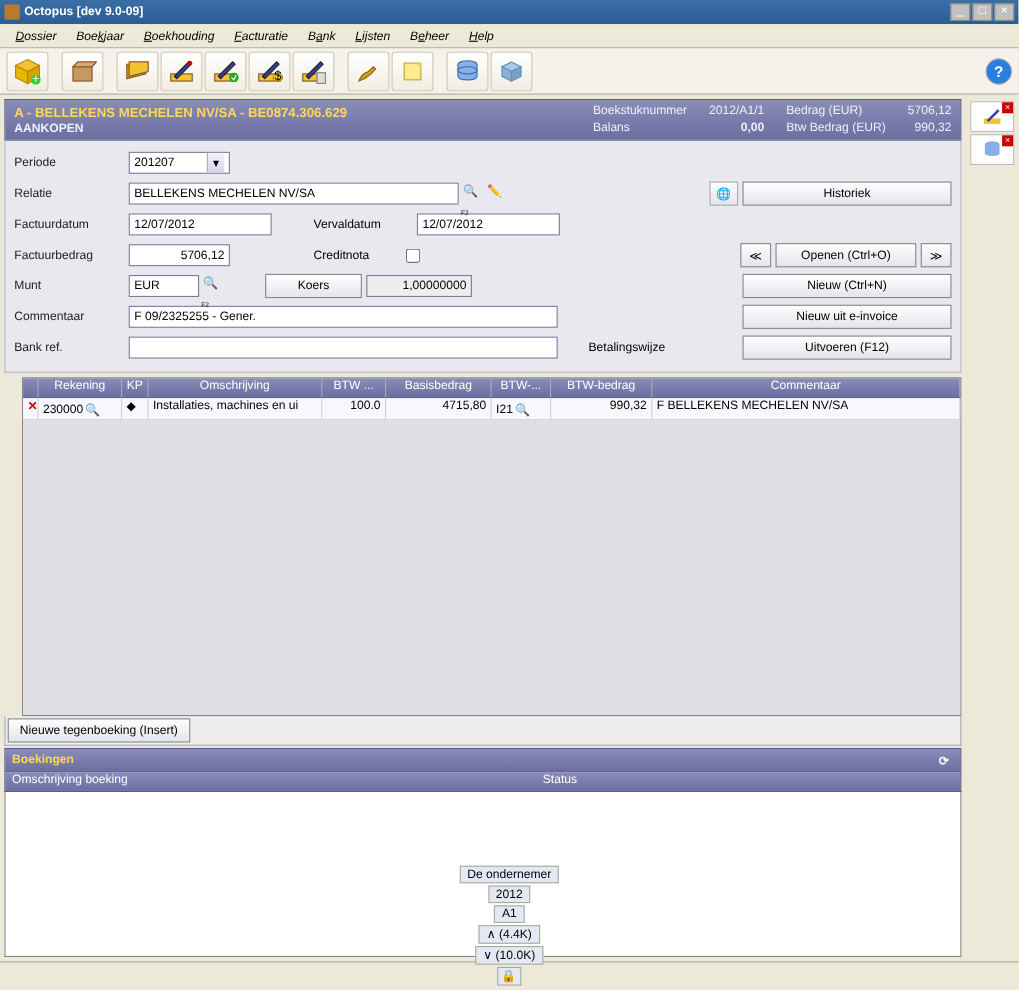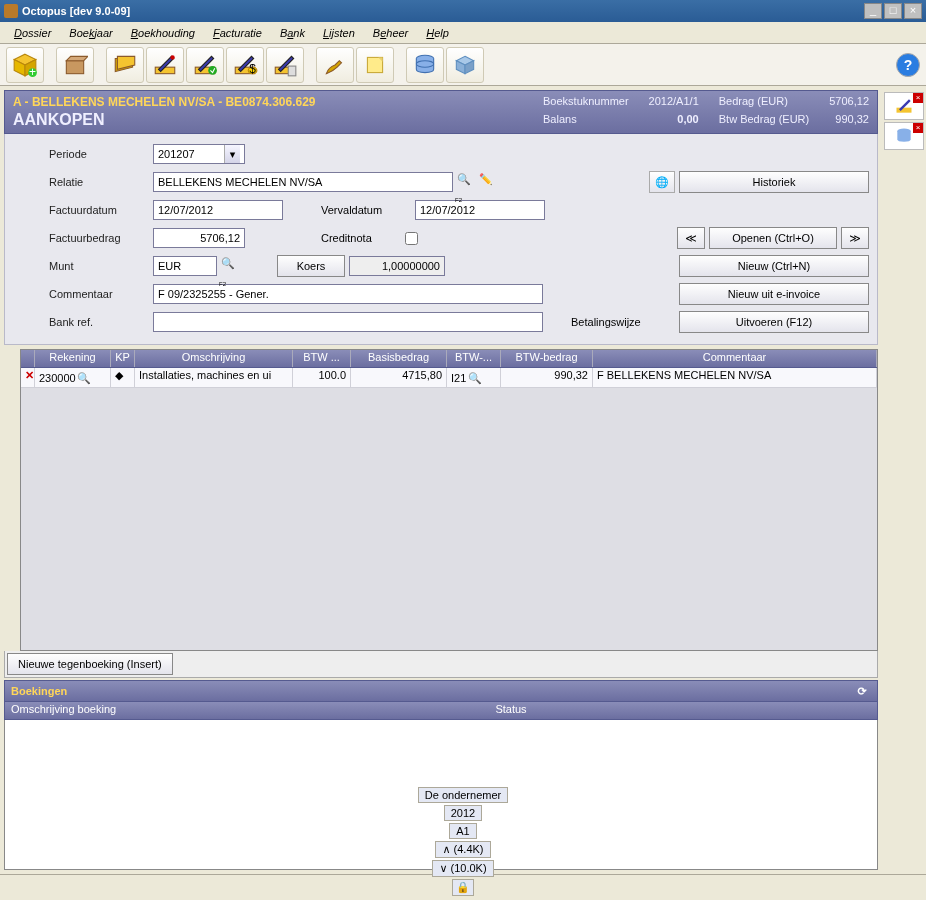--- a/index.html
+++ b/index.html
@@ -23,26 +23,26 @@
 
 .workspace { display: flex; height: 788px; }
 .main { flex: 1; padding: 4px; display: flex; flex-direction: column; }
 .sidepanel { width: 48px; padding-top: 4px; }
 .sidebtn { width: 40px; height: 28px; position: relative; margin: 2px auto; border: 1px solid #bbb; background: #fff; display:flex; align-items:center; justify-content:center; cursor:pointer;}
 .sidebtn .x { position:absolute; top:0; right:0; width:10px; height:10px; background:#c00; color:#fff; font-size:8px; line-height:10px; text-align:center;}
 
 .header-band { background: linear-gradient(#8a8db8, #6b6ea0); border: 1px solid #555a8f; padding: 4px 8px; color: #efefff; display: flex; }
 .header-band .left { flex: 1; }
 .header-band .company { color: #ffd659; font-weight: bold; font-size: 12px; }
-.header-band .subtitle { font-weight: bold; font-size: 16px; margin-top: 2px;}
+.header-band .subtitle { font-weight: bold; font-size: 11px; margin-top: 2px;}
 .header-band .right { display: grid; grid-template-columns: auto auto auto auto; gap: 2px 20px; font-size: 11px; text-align: right;}
 .header-band .right .lbl { text-align: left; }
 
 .form-panel { background: #e8e8ee; border: 1px solid #b9b9c9; border-top: none; padding: 6px 8px 8px 8px; }
-.form-row { display: flex; align-items: center; height: 28px; gap: 4px; margin-left: 36px; }
+.form-row { display: flex; align-items: center; height: 28px; gap: 4px; }
 .form-label { width: 100px; color: #222; }
 .input { background: #fff; border: 1px solid #7a7a9a; height: 20px; padding: 1px 4px; }
 .dropdown { width: 92px; display: flex; align-items: center; }
 .dropdown .arrow { width: 16px; height: 18px; background: linear-gradient(#f5f5ff,#d4d4e8); border-left:1px solid #aaa; display:flex;align-items:center;justify-content:center; }
 .btn { height: 22px; border: 1px solid #888; background: linear-gradient(#fefefe,#e4e4ec); padding: 0 10px; cursor: pointer; display: inline-flex; align-items: center; justify-content: center; }
 .actionbtn { width: 190px; }
 .squarebtn { width: 28px; padding:0; }
 .searchicon, .pencilicon, .globeicon { width: 18px; height: 18px; display:inline-block; }
 
 .grid { flex: 1; border: 1px solid #888; background: #dedee4; margin-top: 4px; position: relative; display: flex; flex-direction: column; min-height: 230px; margin-left: 16px;}
@@ -234,21 +234,21 @@
     <button class="btn squarebtn">≪</button>
     <button class="btn" style="width:128px">Openen (Ctrl+O)</button>
     <button class="btn squarebtn">≫</button>
   </div>
 
   <div class="form-row">
     <div class="form-label">Munt</div>
     <input class="input" style="width: 64px;" value="EUR">
     <span class="searchicon">🔍<sub class="f2">F2</sub></span>
     <div style="width:30px"></div>
-    <button class="btn" style="width:68px">Koers</button>
+    <button class="btn" style="width:88px">Koers</button>
     <input class="input" style="width: 96px; text-align: right; background: rgb(238, 238, 238);" readonly="" value="1,00000000">
     <div style="flex:1"></div>
     <button class="btn actionbtn">Nieuw (Ctrl+N)</button>
   </div>
 
   <div class="form-row">
     <div class="form-label">Commentaar</div>
     <input class="input" style="width: 390px;" value="F 09/2325255 - Gener.">
     <div style="flex:1"></div>
     <button class="btn actionbtn">Nieuw uit e-invoice</button>

